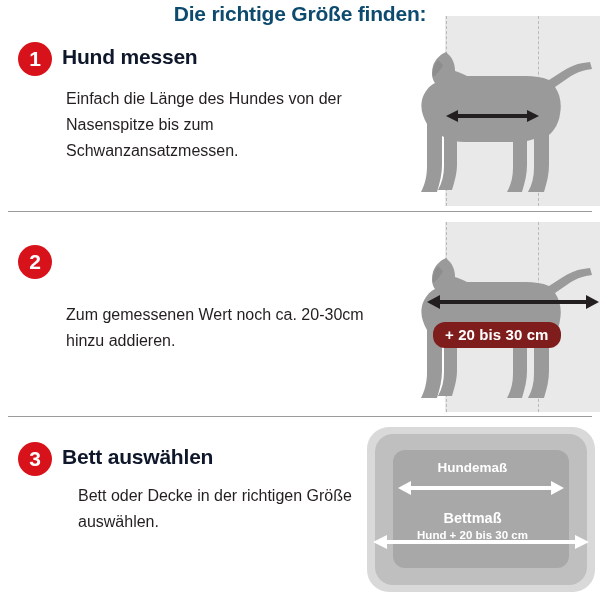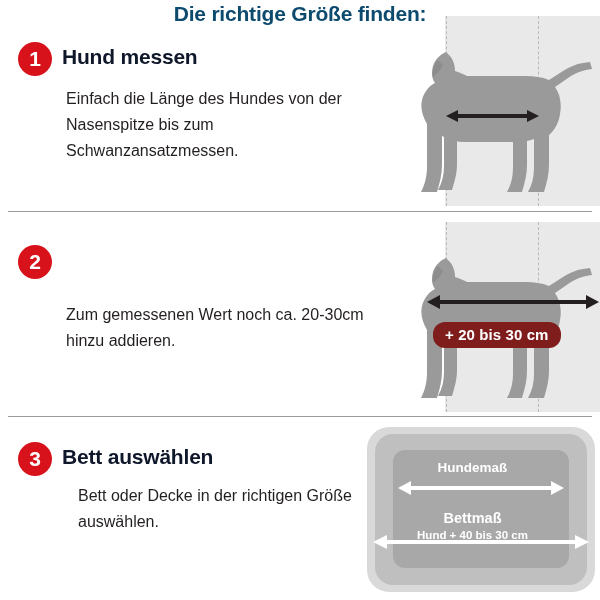--- a/index.html
+++ b/index.html
@@ -258,16 +258,16 @@
       <polygon points="53,66 66,59 66,73" fill="#ffffff"></polygon>
       <polygon points="219,66 206,59 206,73" fill="#ffffff"></polygon>
 
       <line x1="36" y1="120" x2="236" y2="120" stroke="#ffffff" stroke-width="4"></line>
       <polygon points="28,120 42,113 42,127" fill="#ffffff"></polygon>
       <polygon points="244,120 230,113 230,127" fill="#ffffff"></polygon>
     </svg>
 
     <div class="bedlabel l1" style="left:0;top:38px;width:255px;">Hundemaß</div>
     <div class="bedlabel l2" style="left:0;top:88px;width:255px;">Bettmaß</div>
-    <div class="bedlabel l3" style="left:0;top:107px;width:255px;">Hund + 40 bis 30 cm</div>
+    <div class="bedlabel l3" style="left:0;top:107px;width:255px;">Hund + 20 bis 30 cm</div>
   </div>
 
 </div>
 
 </body></html>

